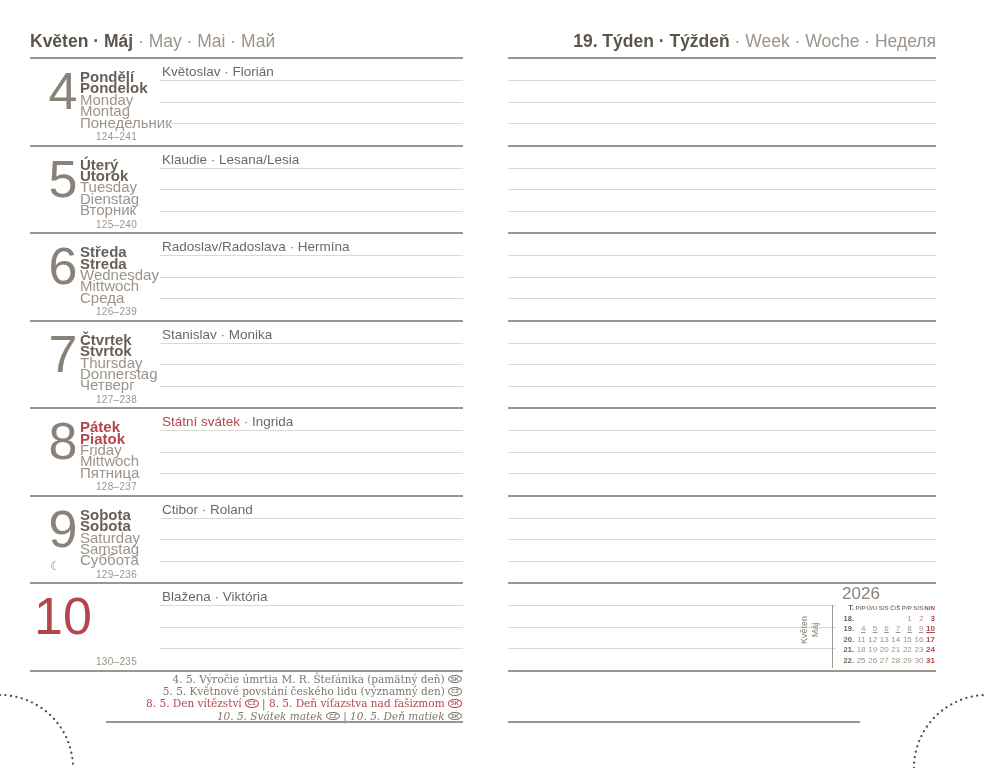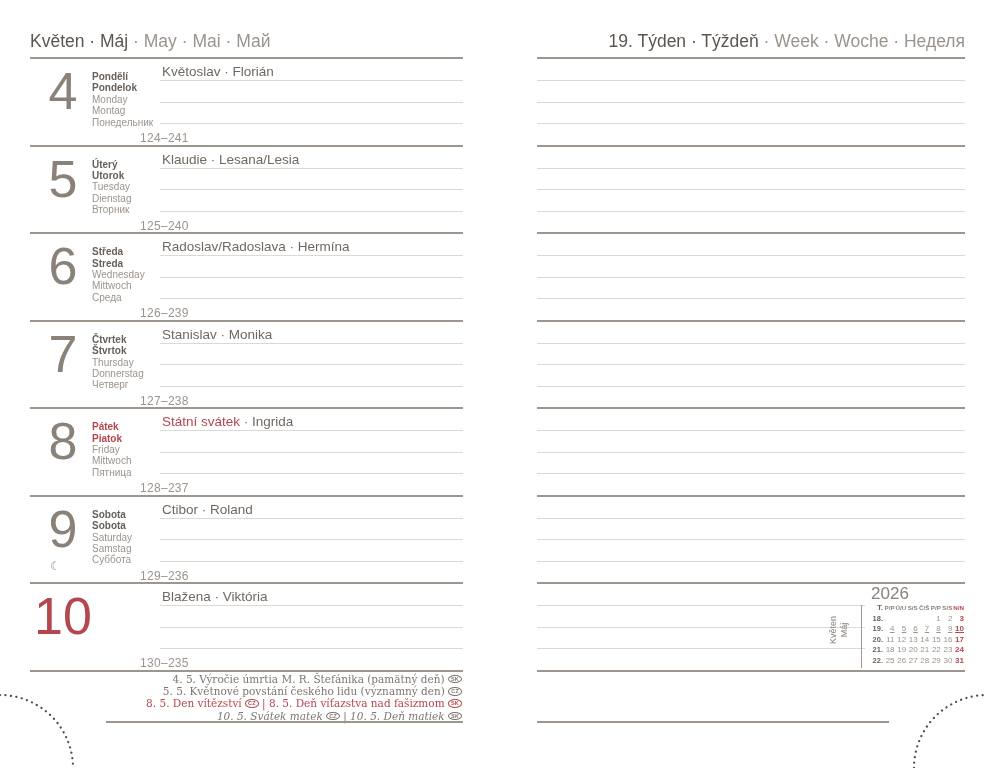--- a/index.html
+++ b/index.html
@@ -12,38 +12,38 @@
     --rule-light:#dcd9d4;
     --dot:#4d4d4d;
   }
   html,body{margin:0;padding:0;}
   body{
     width:987px;height:768px;position:relative;overflow:hidden;
     background:#ffffff;font-family:"Liberation Sans",sans-serif;
   }
   .page{position:absolute;top:30px;}
   .page.left{left:30px;width:433px;}
-  .page.right{left:537px;width:428px;}
+  .page.right{left:508px;width:428px;}
 
   .month-header{height:27px;font-size:17.5px;line-height:22px;white-space:nowrap;}
-  .month-header .hb{font-weight:normal;color:var(--ink-header);text-align:right;}
+  .month-header .hb{font-weight:bold;color:var(--ink-header);text-align:right;}
   .month-header .hl{font-weight:normal;color:var(--ink-light);}
   .page.right .month-header{text-align:right;}
 
   
   .day{position:relative;height:87.57px;border-top:2px solid var(--rule-dark);box-sizing:border-box;}
   .num{position:absolute;left:0;top:6px;width:66px;text-align:center;
        font-size:52px;line-height:1;color:var(--ink-mid);font-weight:normal;}
-  .labels{position:absolute;left:62px;top:12px;width:66px;font-size:10px;line-height:11.4px;color:var(--ink-light);}
+  .labels{position:absolute;left:50px;top:12px;width:66px;font-size:15px;line-height:11.4px;color:var(--ink-light);}
   .labels span{display:block;}
   .labels .b{font-weight:bold;color:var(--ink-dark);}
   .day.red-top .labels .b{color:var(--accent-red);}
   .day.sunday .labels span{color:var(--accent-red);}
   .day.sunday .num{color:var(--accent-red);}
-  .range{position:absolute;left:66px;top:72px;font-size:12px;letter-spacing:.3px;color:var(--ink-light);margin-left:44px;}
+  .range{position:absolute;left:66px;top:72px;font-size:10px;letter-spacing:.3px;color:var(--ink-light);}
   .moon{position:absolute;left:20px;top:62px;font-size:12px;color:var(--ink-mid);}
   .content{position:absolute;left:130px;right:0;top:0;bottom:0;}
   .nameline{position:absolute;left:2px;top:4px;font-family:Liberation Sans, sans-serif;font-size:13.5px;line-height:17px;color:#6f6861;white-space:nowrap;}
   .nameline .r{color:var(--accent-red);}
   .wline{position:absolute;left:0;right:0;height:1px;background:var(--rule-light);}
   .wl1{top:21px}.wl2{top:42.5px}.wl3{top:64px}
 
   
   .rblock{position:relative;height:87.57px;border-top:2px solid var(--rule-dark);box-sizing:border-box;}
   .rblock.short .wline{right:100px;}

